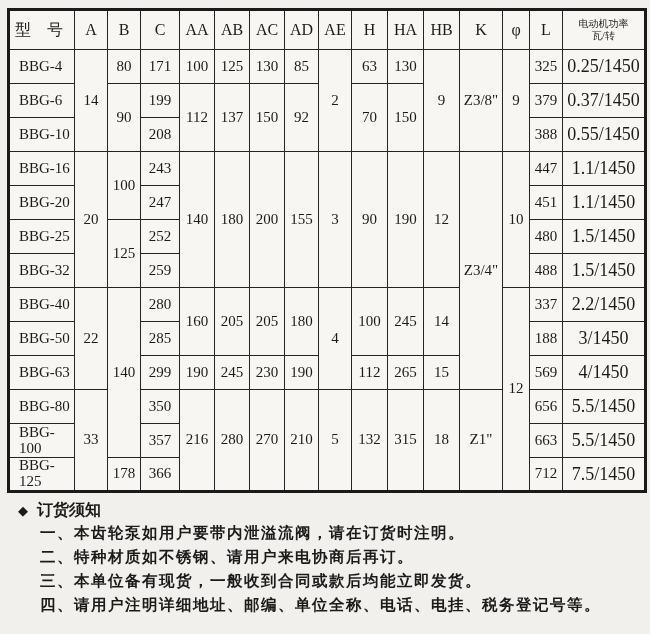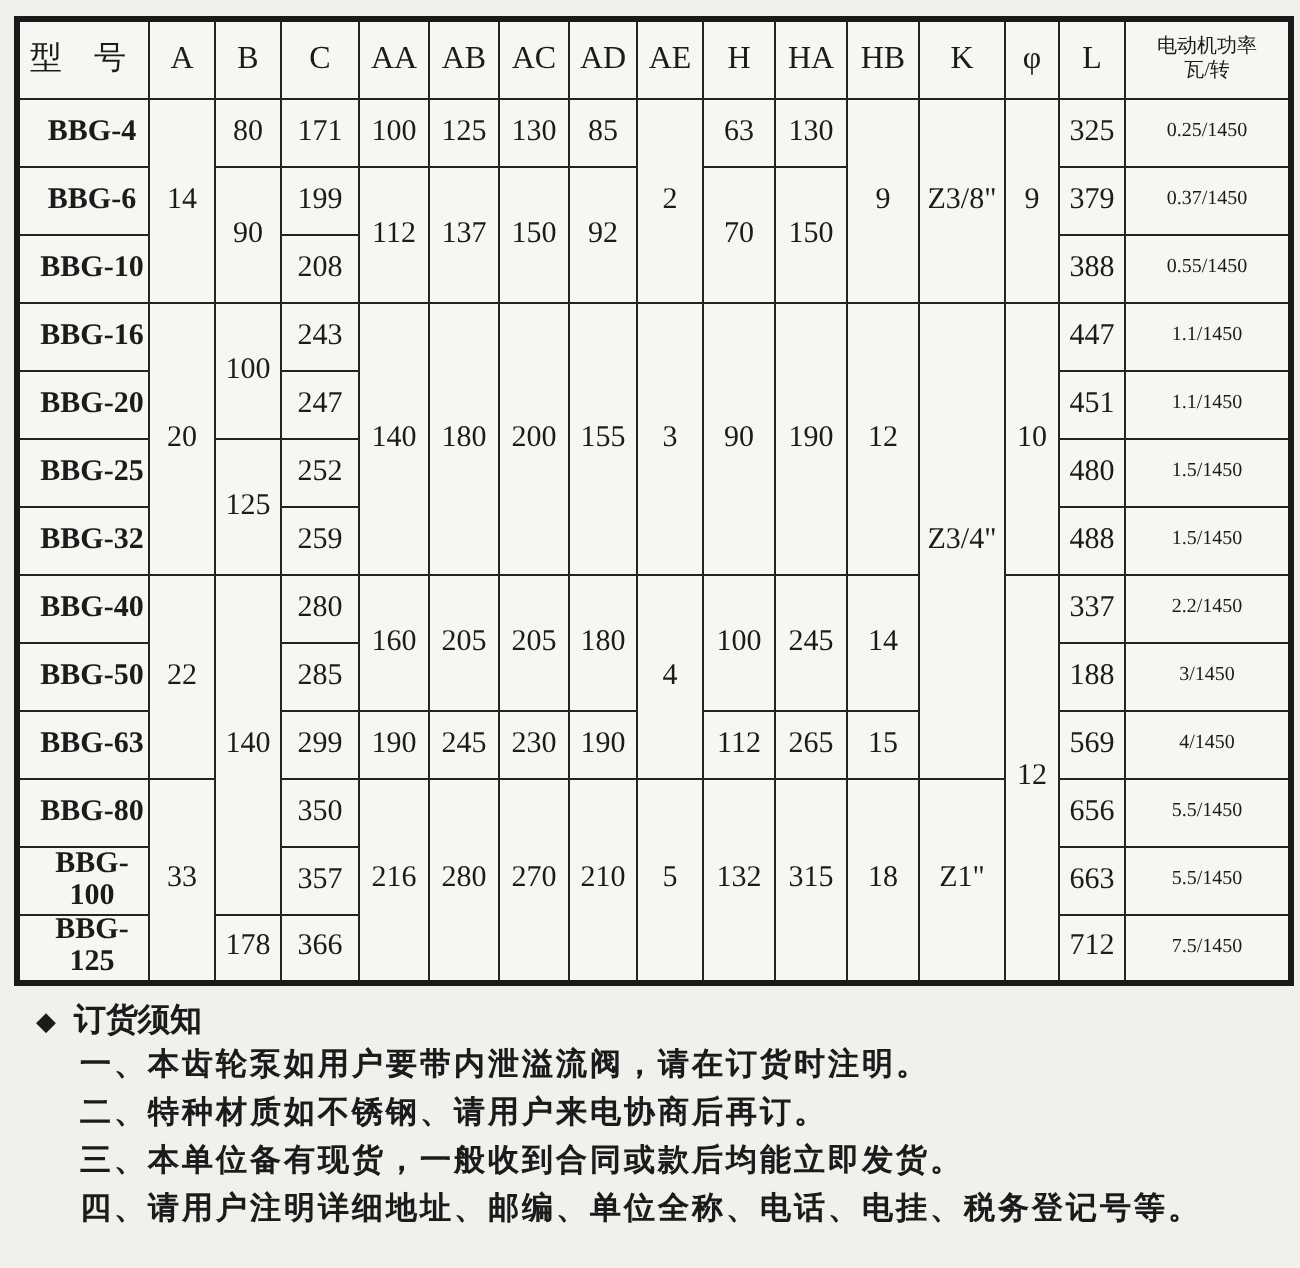--- a/index.html
+++ b/index.html
@@ -26,22 +26,22 @@
     font-size: 15px;
     line-height: 1.05;
     padding: 0 1px;
     overflow: hidden;
   }
   table.spec { border: 3px solid #1a1a1a; }
   table.spec thead th { height: 40px; font-weight: normal; font-size: 16px; }
   table.spec thead th.h-model { letter-spacing: 6px; font-size: 16px; }
   table.spec thead th.h-power { font-size: 10px; white-space: pre-line; line-height: 1.25; margin-top: 48px; }
   table.spec tbody tr { height: 34px; }
-  table.spec td.model { text-align: center; padding-left: 9px; font-size: 15px; font-weight: bold; }
-  table.spec td.power { font-size: 10px; text-align: center; }
+  table.spec td.model { text-align: left; padding-left: 9px; font-size: 15px; }
+  table.spec td.power { font-size: 18px; text-align: center; }
 
   .notes { position: absolute; left: 18px; top: 500px; width: 620px; }
   .notes-title {
     font-weight: bold; font-size: 16px;
     font-family: "Liberation Sans", "DejaVu Sans", sans-serif;
     display: flex; align-items: center;
   }
   .notes-title .bullet { font-size: 13px; margin-right: 9px; }
   .notes-list { margin: 0 0 0 22px; }
   .note-item {

